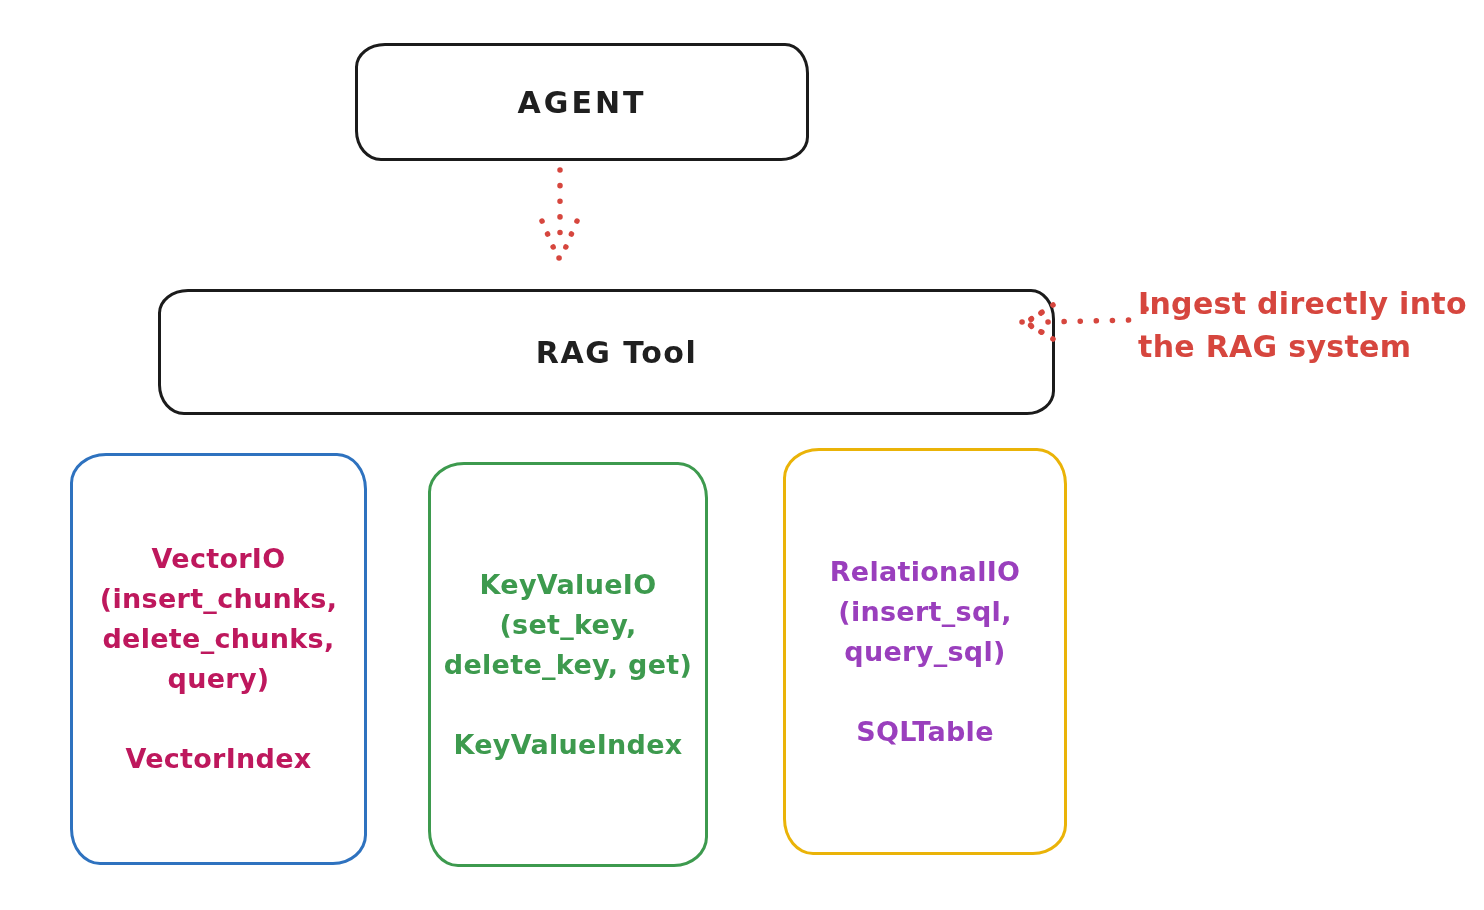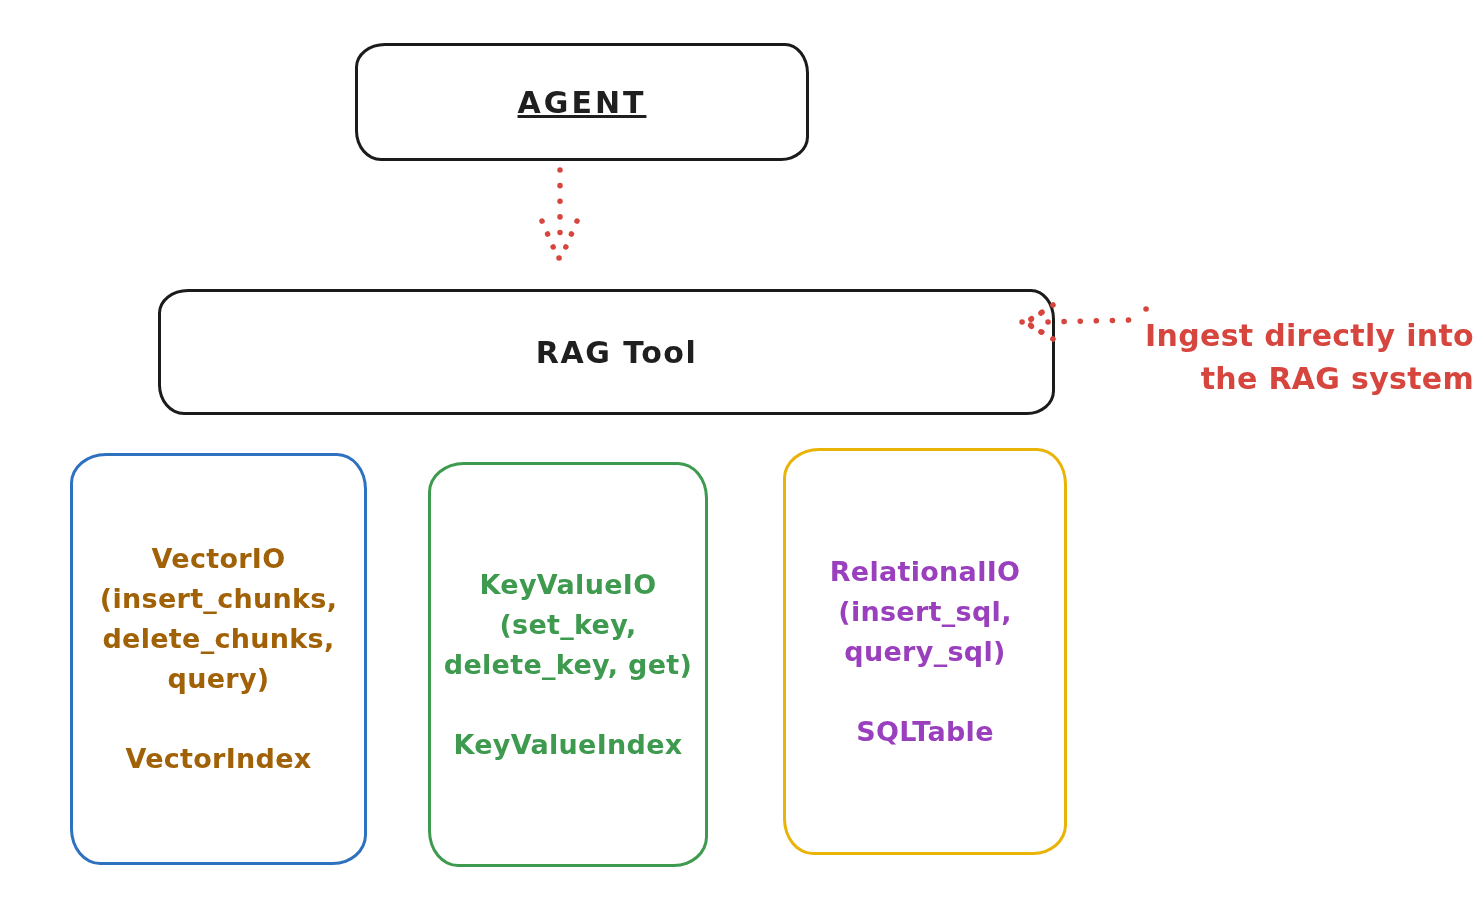--- a/index.html
+++ b/index.html
@@ -28,21 +28,21 @@
     border: 3.5px solid #1b1b1b;
     border-radius: 30px 24px 28px 26px / 24px 30px 24px 30px;
     color: #1f1f1f;
   }
   .node-label {
     font-size: 30px;
     font-weight: 600;
     letter-spacing: 1.5px;
     color: #1f1f1f;
   }
-  .agent-node   { left: 355px; top: 43px;  width: 454px; height: 118px; text-decoration: underline; }
+  .agent-node   { left: 355px; top: 43px;  width: 454px; height: 118px; }
   .agent-node .node-label { letter-spacing: 3px; }
   .ragtool-node { left: 158px; top: 289px; width: 897px; height: 126px; padding-left: 20px; }
 
   
   .storage-box {
     position: absolute;
     box-sizing: border-box;
     background: #ffffff;
     border-radius: 36px 30px 34px 30px / 30px 36px 30px 36px;
     display: flex;
@@ -50,37 +50,36 @@
     align-items: center;
     justify-content: center;
     gap: 40px;
     text-align: center;
     font-size: 27px;
     font-weight: 600;
     letter-spacing: 0.3px;
   }
   .storage-lines { line-height: 40px; }
   .storage-index { line-height: 40px; }
-  .box-blue   { left: 70px;  top: 453px; width: 297px; height: 412px; border: 3px solid #2e72bf; color: #a16207; }
+  .box-blue   { left: 70px;  top: 453px; width: 297px; height: 412px; border: 3px solid #2e72bf; color: #be185d; }
   .box-green  { left: 428px; top: 450px; width: 280px; height: 405px; border: 3px solid #3d9a4e; color: #3d9a4e; margin-top: 12px; }
   .box-purple { left: 783px; top: 448px; width: 284px; height: 407px; border: 3px solid #eab308; color: #9a3fbd; }
 
   
   .annotation {
     position: absolute;
     left: 1138px;
     top: 282px;
     width: 336px;
-    text-align: right;
+    text-align: left;
     color: #d6463e;
     font-size: 30px;
     font-weight: 600;
     line-height: 43px;
     letter-spacing: 0.3px;
-    margin-top: 32px;
   }
 
   
   .overlay {
     position: absolute;
     left: 0;
     top: 0;
     pointer-events: none;
   }
   .dotted-red {

